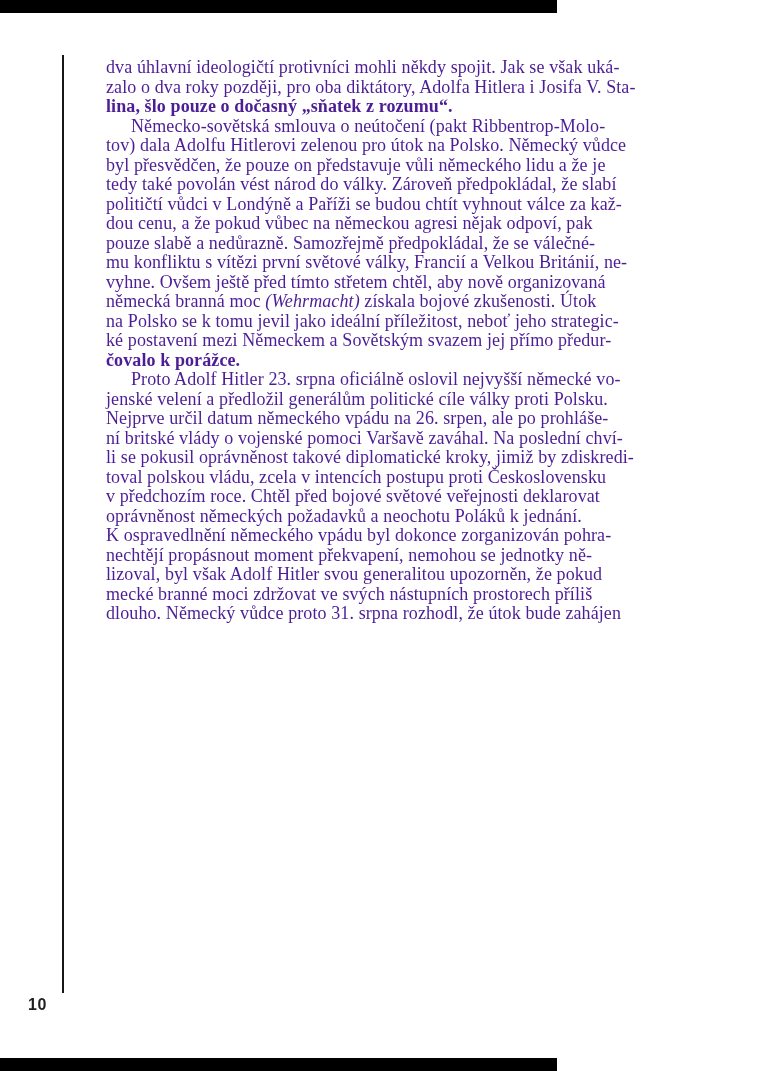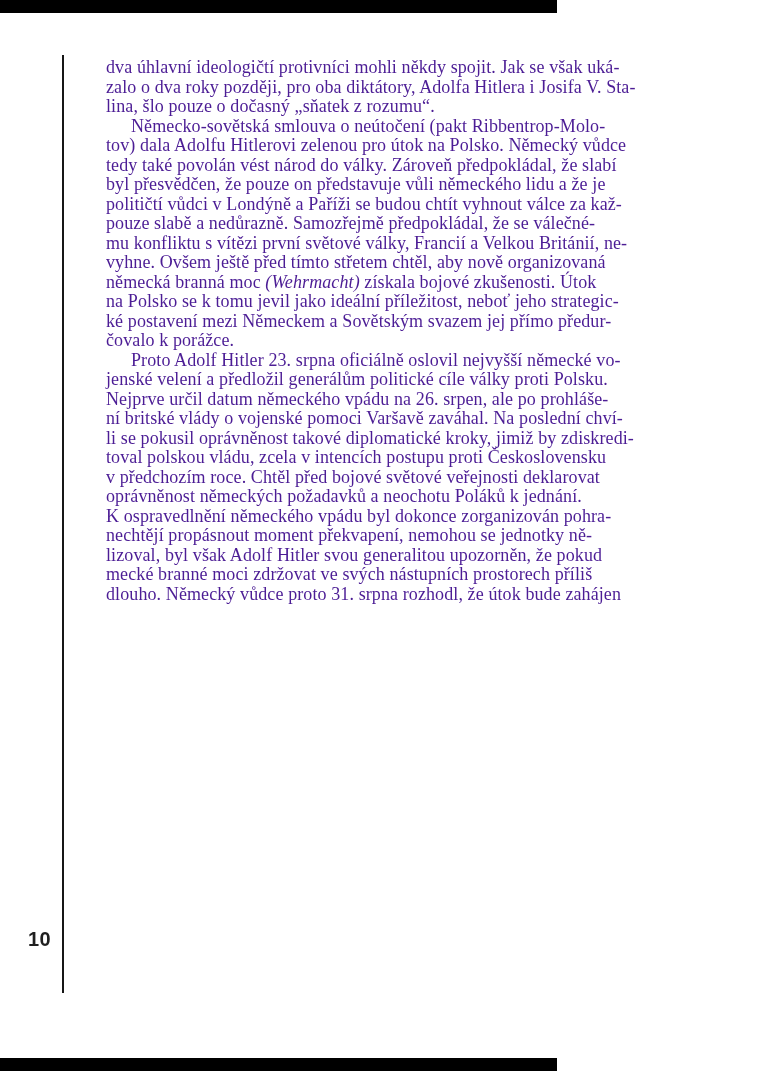--- a/index.html
+++ b/index.html
@@ -24,24 +24,24 @@
     position: absolute;
     left: 62px;
     top: 55px;
     width: 2px;
     height: 938px;
     background: #161616;
   }
   .folio {
     position: absolute;
     left: 28px;
-    top: 928px;
+    top: 996px;
     font-family: "Liberation Sans", sans-serif;
     font-weight: bold;
-    font-size: 20px;
+    font-size: 16px;
     color: #1f1f1f;
     letter-spacing: 0.5px;
   }
   .body-text {
     position: absolute;
     left: 82px;
     top: 58px;
     width: 463px;
     font-size: 18px;
     line-height: 19.5px;
@@ -49,44 +49,45 @@
     letter-spacing: 0.1px;
     margin-left: 24px;
   }
   .ln {
     text-align: justify;
     text-align-last: justify;
     height: 19.5px;
     white-space: nowrap;
     
   }
-  .ln.last { text-align-last: left; }
+  .ln.last { text-align-last: left; font-weight: bold; }
   .ln.ind  { text-indent: 25px; }
   .ln i    { font-style: italic; }
 </style>
 </head>
 <body>
 
 <div class="page">
   <div class="edge-bar top"></div>
   <div class="edge-bar bottom"></div>
   <div class="margin-rule"></div>
   <div class="folio">10</div>
   <div class="body-text">
       <div>
         <div class="ln">dva úhlavní ideologičtí protivníci mohli někdy spojit. Jak se však uká-</div>
         <div class="ln">zalo o dva roky později, pro oba diktátory, Adolfa Hitlera i Josifa V. Sta-</div>
         <div class="ln last">lina, šlo pouze o dočasný „sňatek z rozumu“.</div>
       </div>
       <div>
         <div class="ln ind">Německo-sovětská smlouva o neútočení (pakt Ribbentrop-Molo-</div>
         <div class="ln">tov) dala Adolfu Hitlerovi zelenou pro útok na Polsko. Německý vůdce</div>
+        <div class="ln">byl přesvědčen, že pouze on představuje vůli německého lidu a že je</div>
         <div class="ln">tedy také povolán vést národ do války. Zároveň předpokládal, že slabí</div>
-        <div class="ln">byl přesvědčen, že pouze on představuje vůli německého lidu a že je</div>
         <div class="ln">političtí vůdci v Londýně a Paříži se budou chtít vyhnout válce za kaž-</div>
+        <div class="ln">dou cenu, a že pokud vůbec na německou agresi nějak odpoví, pak</div>
         <div class="ln">pouze slabě a nedůrazně. Samozřejmě předpokládal, že se válečné-</div>
         <div class="ln">mu konfliktu s vítězi první světové války, Francií a Velkou Británií, ne-</div>
         <div class="ln">vyhne. Ovšem ještě před tímto střetem chtěl, aby nově organizovaná</div>
         <div class="ln">německá branná moc <i>(Wehrmacht)</i> získala bojové zkušenosti. Útok</div>
         <div class="ln">na Polsko se k tomu jevil jako ideální příležitost, neboť jeho strategic-</div>
         <div class="ln">ké postavení mezi Německem a Sovětským svazem jej přímo předur-</div>
         <div class="ln last">čovalo k porážce.</div>
       </div>
       <div>
         <div class="ln ind">Proto Adolf Hitler 23. srpna oficiálně oslovil nejvyšší německé vo-</div>

